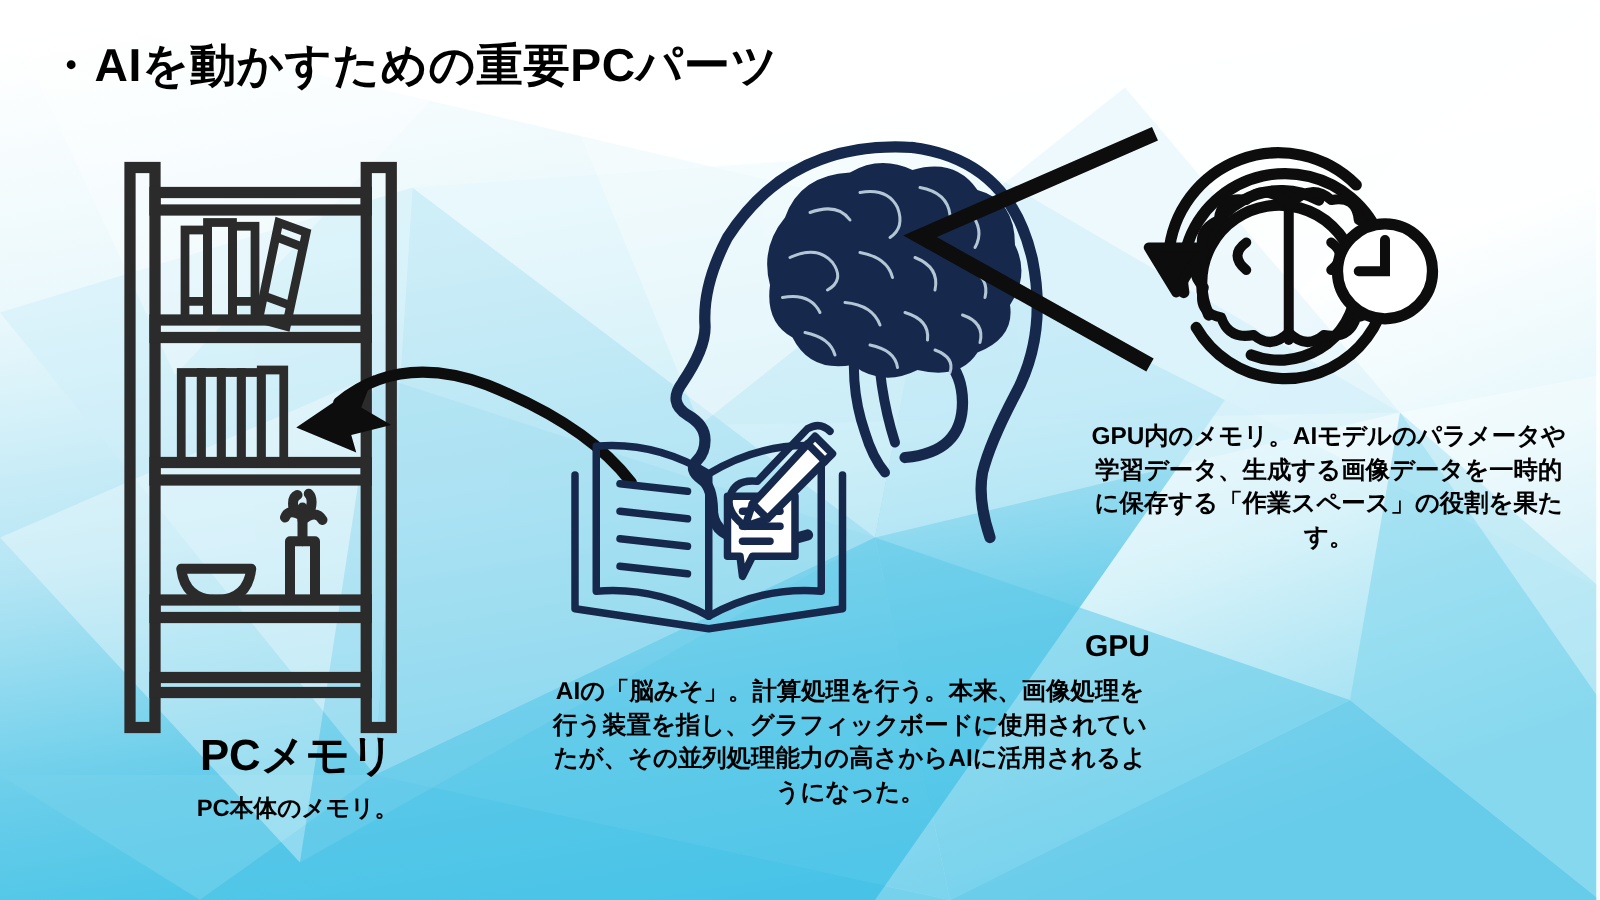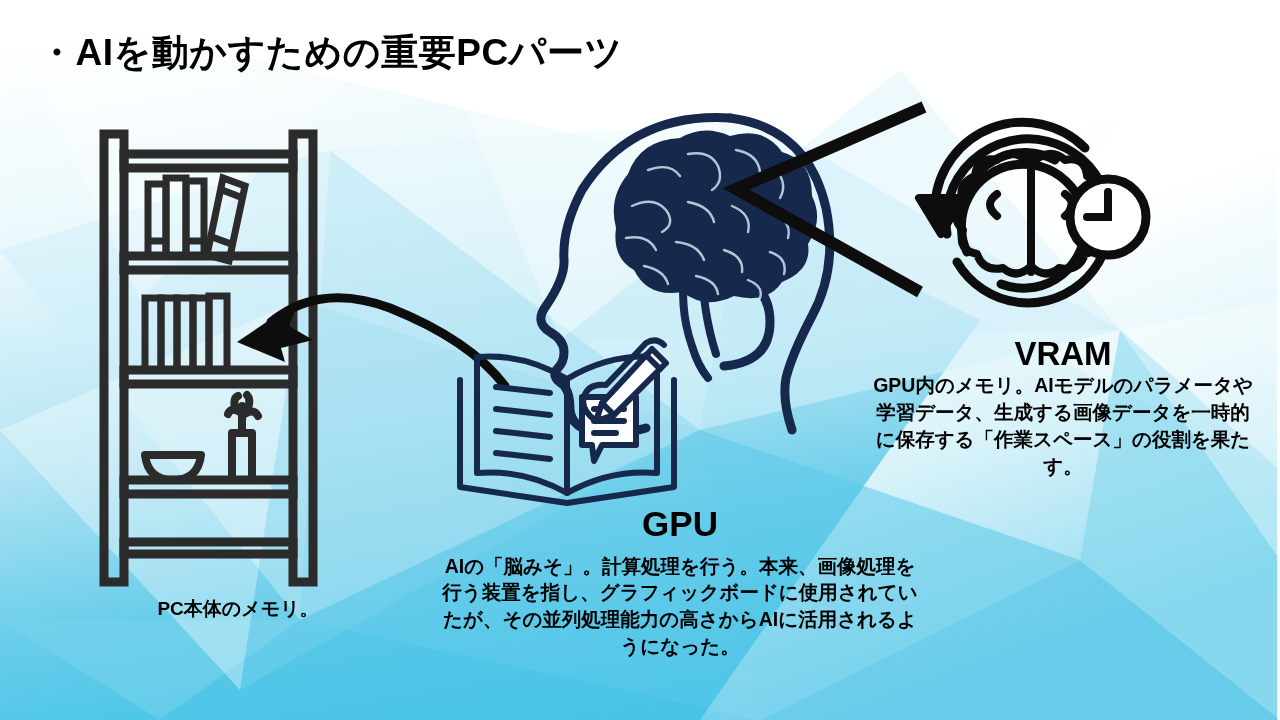--- a/index.html
+++ b/index.html
@@ -35,21 +35,21 @@
   
   .caption{position:absolute;text-align:center;color:#000000;}
   .cap-title{font-weight:bold;line-height:1.1;}
   .cap-body{font-weight:bold;line-height:1.38;}
 
   #cap-pcmem{left:58px;top:586px;width:360px;}
   #cap-pcmem .cap-title{font-size:35px;}
   #cap-pcmem .cap-body{font-size:19px;margin-top:10px;text-align:center;}
 
   #cap-gpu{left:440px;top:505px;width:480px;}
-  #cap-gpu .cap-title{font-size:35px;}
+  #cap-gpu .cap-title{font-size:24px;text-align:right;}
   #cap-gpu .cap-body{font-size:19.5px;margin-top:9px;}
 
   #cap-vram{left:868px;top:336px;width:390px;}
   #cap-vram .cap-title{font-size:33px;}
   #cap-vram .cap-body{font-size:19.5px;margin-top:0;}
 </style>
 </head>
 <body>
 
 <div id="slide">
@@ -261,26 +261,26 @@
         <path d="M202 14 L216 28 L164 80 L146 86 L152 68 Z" fill="#ffffff"></path>
         <line x1="152" y1="68" x2="164" y2="80"></line>
         <path d="M196 20 L210 34"></path>
 
         <path d="M146 86 Q130 74 134 62 Q138 48 156 50 L196 8 Q206 2 214 10" fill="none"></path>
       </g>
     </svg>
   </div>
 
   <div class="caption" id="cap-pcmem">
+    <div class="cap-title">PCメモリ</div>
     <div class="cap-body">PC本体のメモリ。</div>
   </div>
 
   <div class="caption" id="cap-gpu">
     <div class="cap-title">GPU</div>
     <div class="cap-body">AIの「脳みそ」。計算処理を行う。本来、画像処理を行う装置を指し、グラフィックボードに使用されていたが、その並列処理能力の高さからAIに活用されるようになった。</div>
   </div>
 
   <div class="caption" id="cap-vram">
-    <div class="cap-title">VRAM</div>
     <div class="cap-body">GPU内のメモリ。AIモデルのパラメータや学習データ、生成する画像データを一時的に保存する「作業スペース」の役割を果たす。</div>
   </div>
 
 </div>
 
 </body></html>

